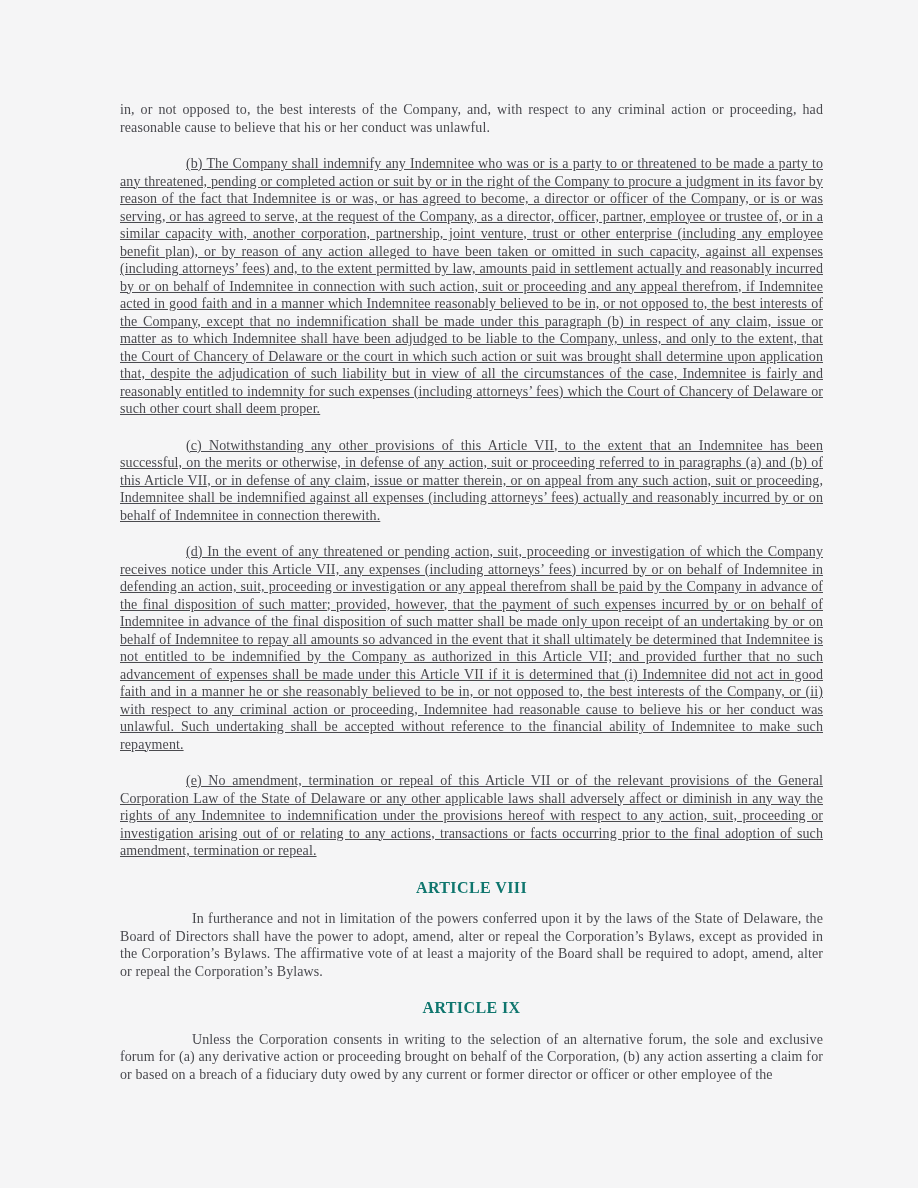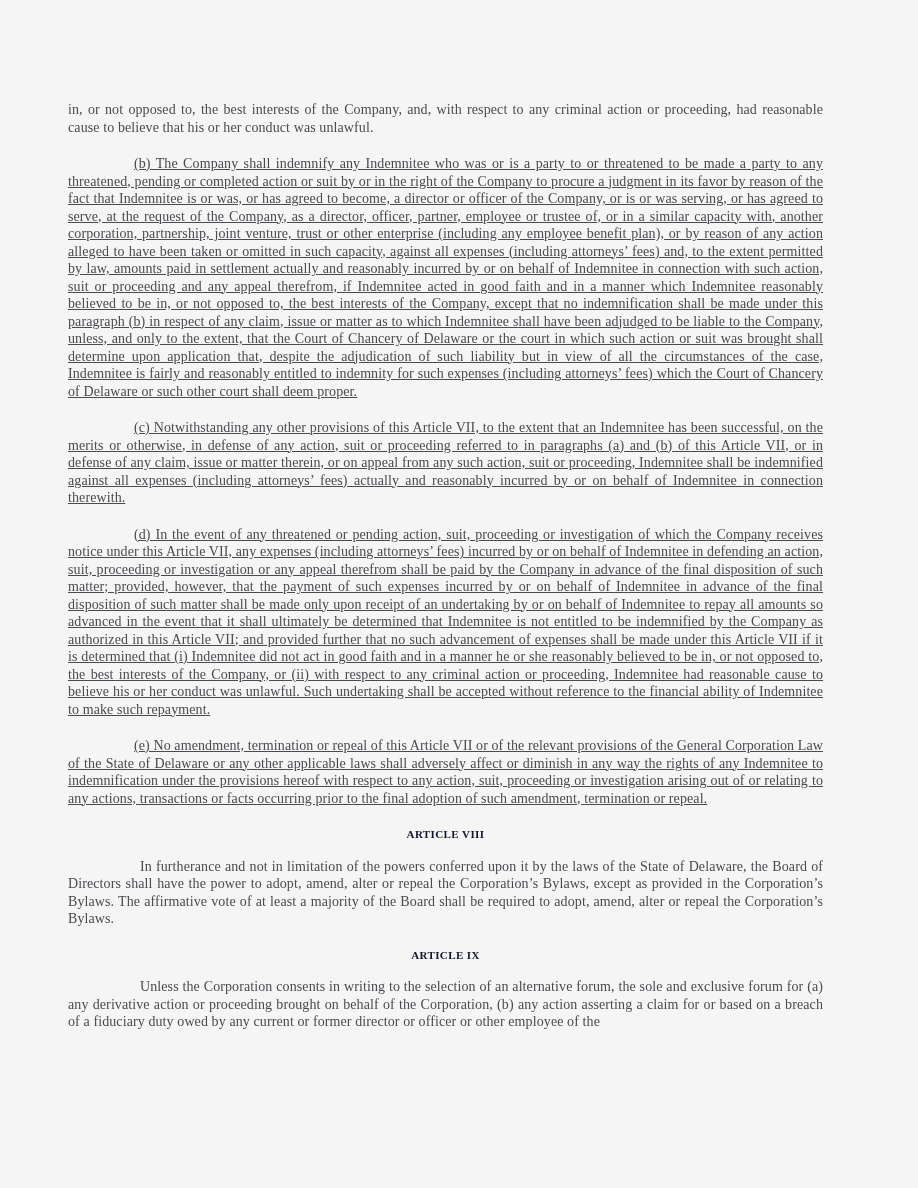--- a/index.html
+++ b/index.html
@@ -10,21 +10,21 @@
     width: 918px;
     height: 1188px;
     background: #f5f5f6;
     overflow: hidden;
   }
   .page {
     box-sizing: border-box;
     width: 918px;
     height: 1188px;
     background: #f5f5f6;
-    padding: 101px 95px 0 68px;
+    padding: 101px 95px 0 120px;
     font-family: "Liberation Serif", "DejaVu Serif", serif;
     font-size: 14px;
     line-height: 17.5px;
     color: #4a4a4f;
     letter-spacing: 0.1px;
   }
   .page p {
     margin: 0 0 19px 0;
     text-align: justify;
   }
@@ -32,22 +32,22 @@
     text-indent: 66px;
     text-decoration: underline;
   }
   .page p.indented-wide {
     text-indent: 72px;
   }
   .article-heading {
     margin: 16px 0 14px 0;
     text-align: center;
     font-weight: bold;
-    font-size: 11px;
-    color: #0f172a;
+    font-size: 16px;
+    color: #0f766e;
     letter-spacing: 0.4px;
   }
 </style>
 </head>
 <body>
 
 <div class="page">
 
   <p>in, or not opposed to, the best interests of the Company, and, with respect to any criminal action or proceeding, had reasonable cause to believe that his or her conduct was unlawful.</p>
 

